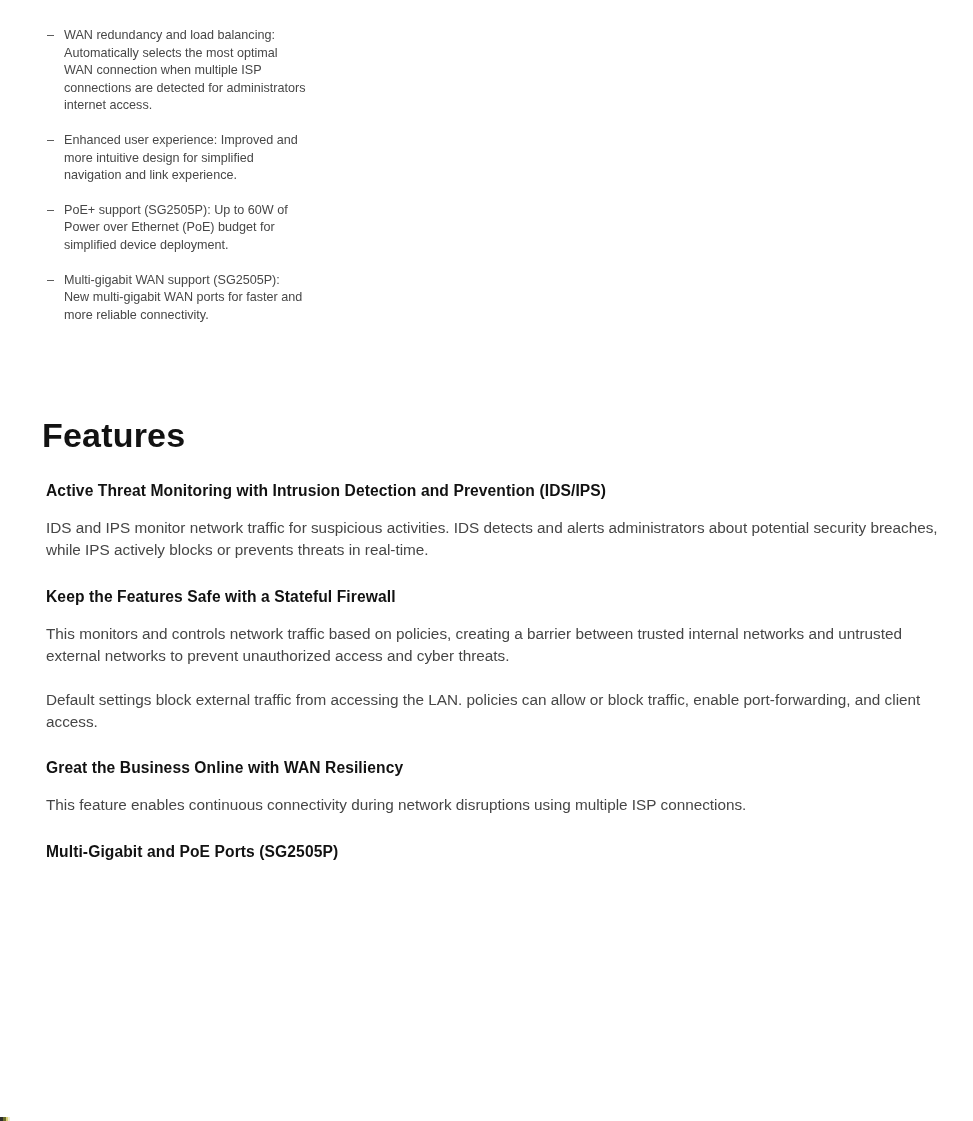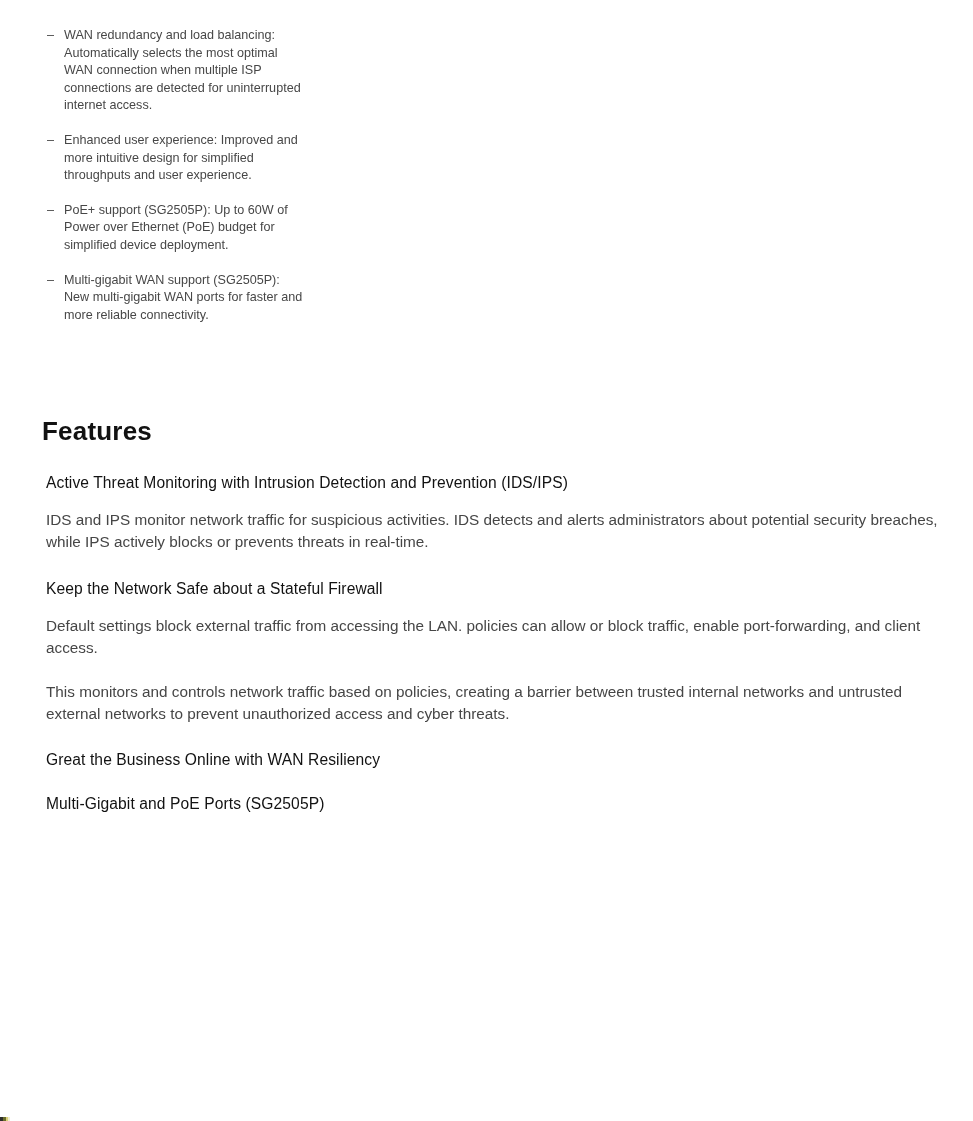--- a/index.html
+++ b/index.html
@@ -39,30 +39,30 @@
   }
 
   
   .features {
     position: absolute;
     top: 416px; left: 42px;
     width: 900px;
     color: #454545;
   }
   .features-title {
-    font-size: 26px;
+    font-size: 34px;
     font-weight: 600;
     color: #121212;
     letter-spacing: 0.2px;
     margin-bottom: 27px;
   }
   .section { padding-left: 4px; }
   .section h3 {
     font-size: 15.6px;
-    font-weight: 400;
+    font-weight: 700;
     color: #121212;
     margin: 26px 0 17px 0;
     letter-spacing: 0.1px;
   }
   .section p {
     font-size: 15.3px;
     line-height: 22.4px;
     color: #464646;
     margin: 16px 0 21px 0;
     max-width: 897px;
@@ -82,26 +82,26 @@
 </style>
 </head>
 <body>
 
 <div class="page">
 
   <div class="bullet-list">
 
     <div class="bullet">
       <span class="dash">–</span>
-      <span class="btext">WAN redundancy and load balancing: Automatically selects the most optimal WAN connection when multiple ISP connections are detected for uninterrupted internet access.</span>
+      <span class="btext">WAN redundancy and load balancing: Automatically selects the most optimal WAN connection when multiple ISP connections are detected for administrators internet access.</span>
     </div>
 
     <div class="bullet">
       <span class="dash">–</span>
-      <span class="btext">Enhanced user experience: Improved and more intuitive design for simplified throughputs and user experience.</span>
+      <span class="btext">Enhanced user experience: Improved and more intuitive design for simplified navigation and link experience.</span>
     </div>
 
     <div class="bullet">
       <span class="dash">–</span>
       <span class="btext">PoE+ support (SG2505P): Up to 60W of Power over Ethernet (PoE) budget for simplified device deployment.</span>
     </div>
 
     <div class="bullet">
       <span class="dash">–</span>
       <span class="btext">Multi-gigabit WAN support (SG2505P): New multi-gigabit WAN ports for faster and more reliable connectivity.</span>
@@ -112,27 +112,28 @@
   <div class="features">
 
     <div class="features-title">Features</div>
 
     <div class="section">
       <h3>Active Threat Monitoring with Intrusion Detection and Prevention (IDS/IPS)</h3>
       <p>IDS and IPS monitor network traffic for suspicious activities. IDS detects and alerts administrators about potential security breaches, while IPS actively blocks or prevents threats in real-time.</p>
     </div>
 
     <div class="section">
-      <h3>Keep the Network Safe about a Stateful Firewall</h3>
+      <h3>Keep the Features Safe with a Stateful Firewall</h3>
+      <p>This monitors and controls network traffic based on policies, creating a barrier between trusted internal networks and untrusted external networks to prevent unauthorized access and cyber threats.</p>
       <p>Default settings block external traffic from accessing the LAN. policies can allow or block traffic, enable port-forwarding, and client access.</p>
-      <p>This monitors and controls network traffic based on policies, creating a barrier between trusted internal networks and untrusted external networks to prevent unauthorized access and cyber threats.</p>
     </div>
 
     <div class="section">
       <h3>Great the Business Online with WAN Resiliency</h3>
+      <p>This feature enables continuous connectivity during network disruptions using multiple ISP connections.</p>
     </div>
 
     <div class="section">
       <h3>Multi-Gigabit and PoE Ports (SG2505P)</h3>
     </div>
 
   </div>
 
   <div class="corner-fragment"></div>
 

